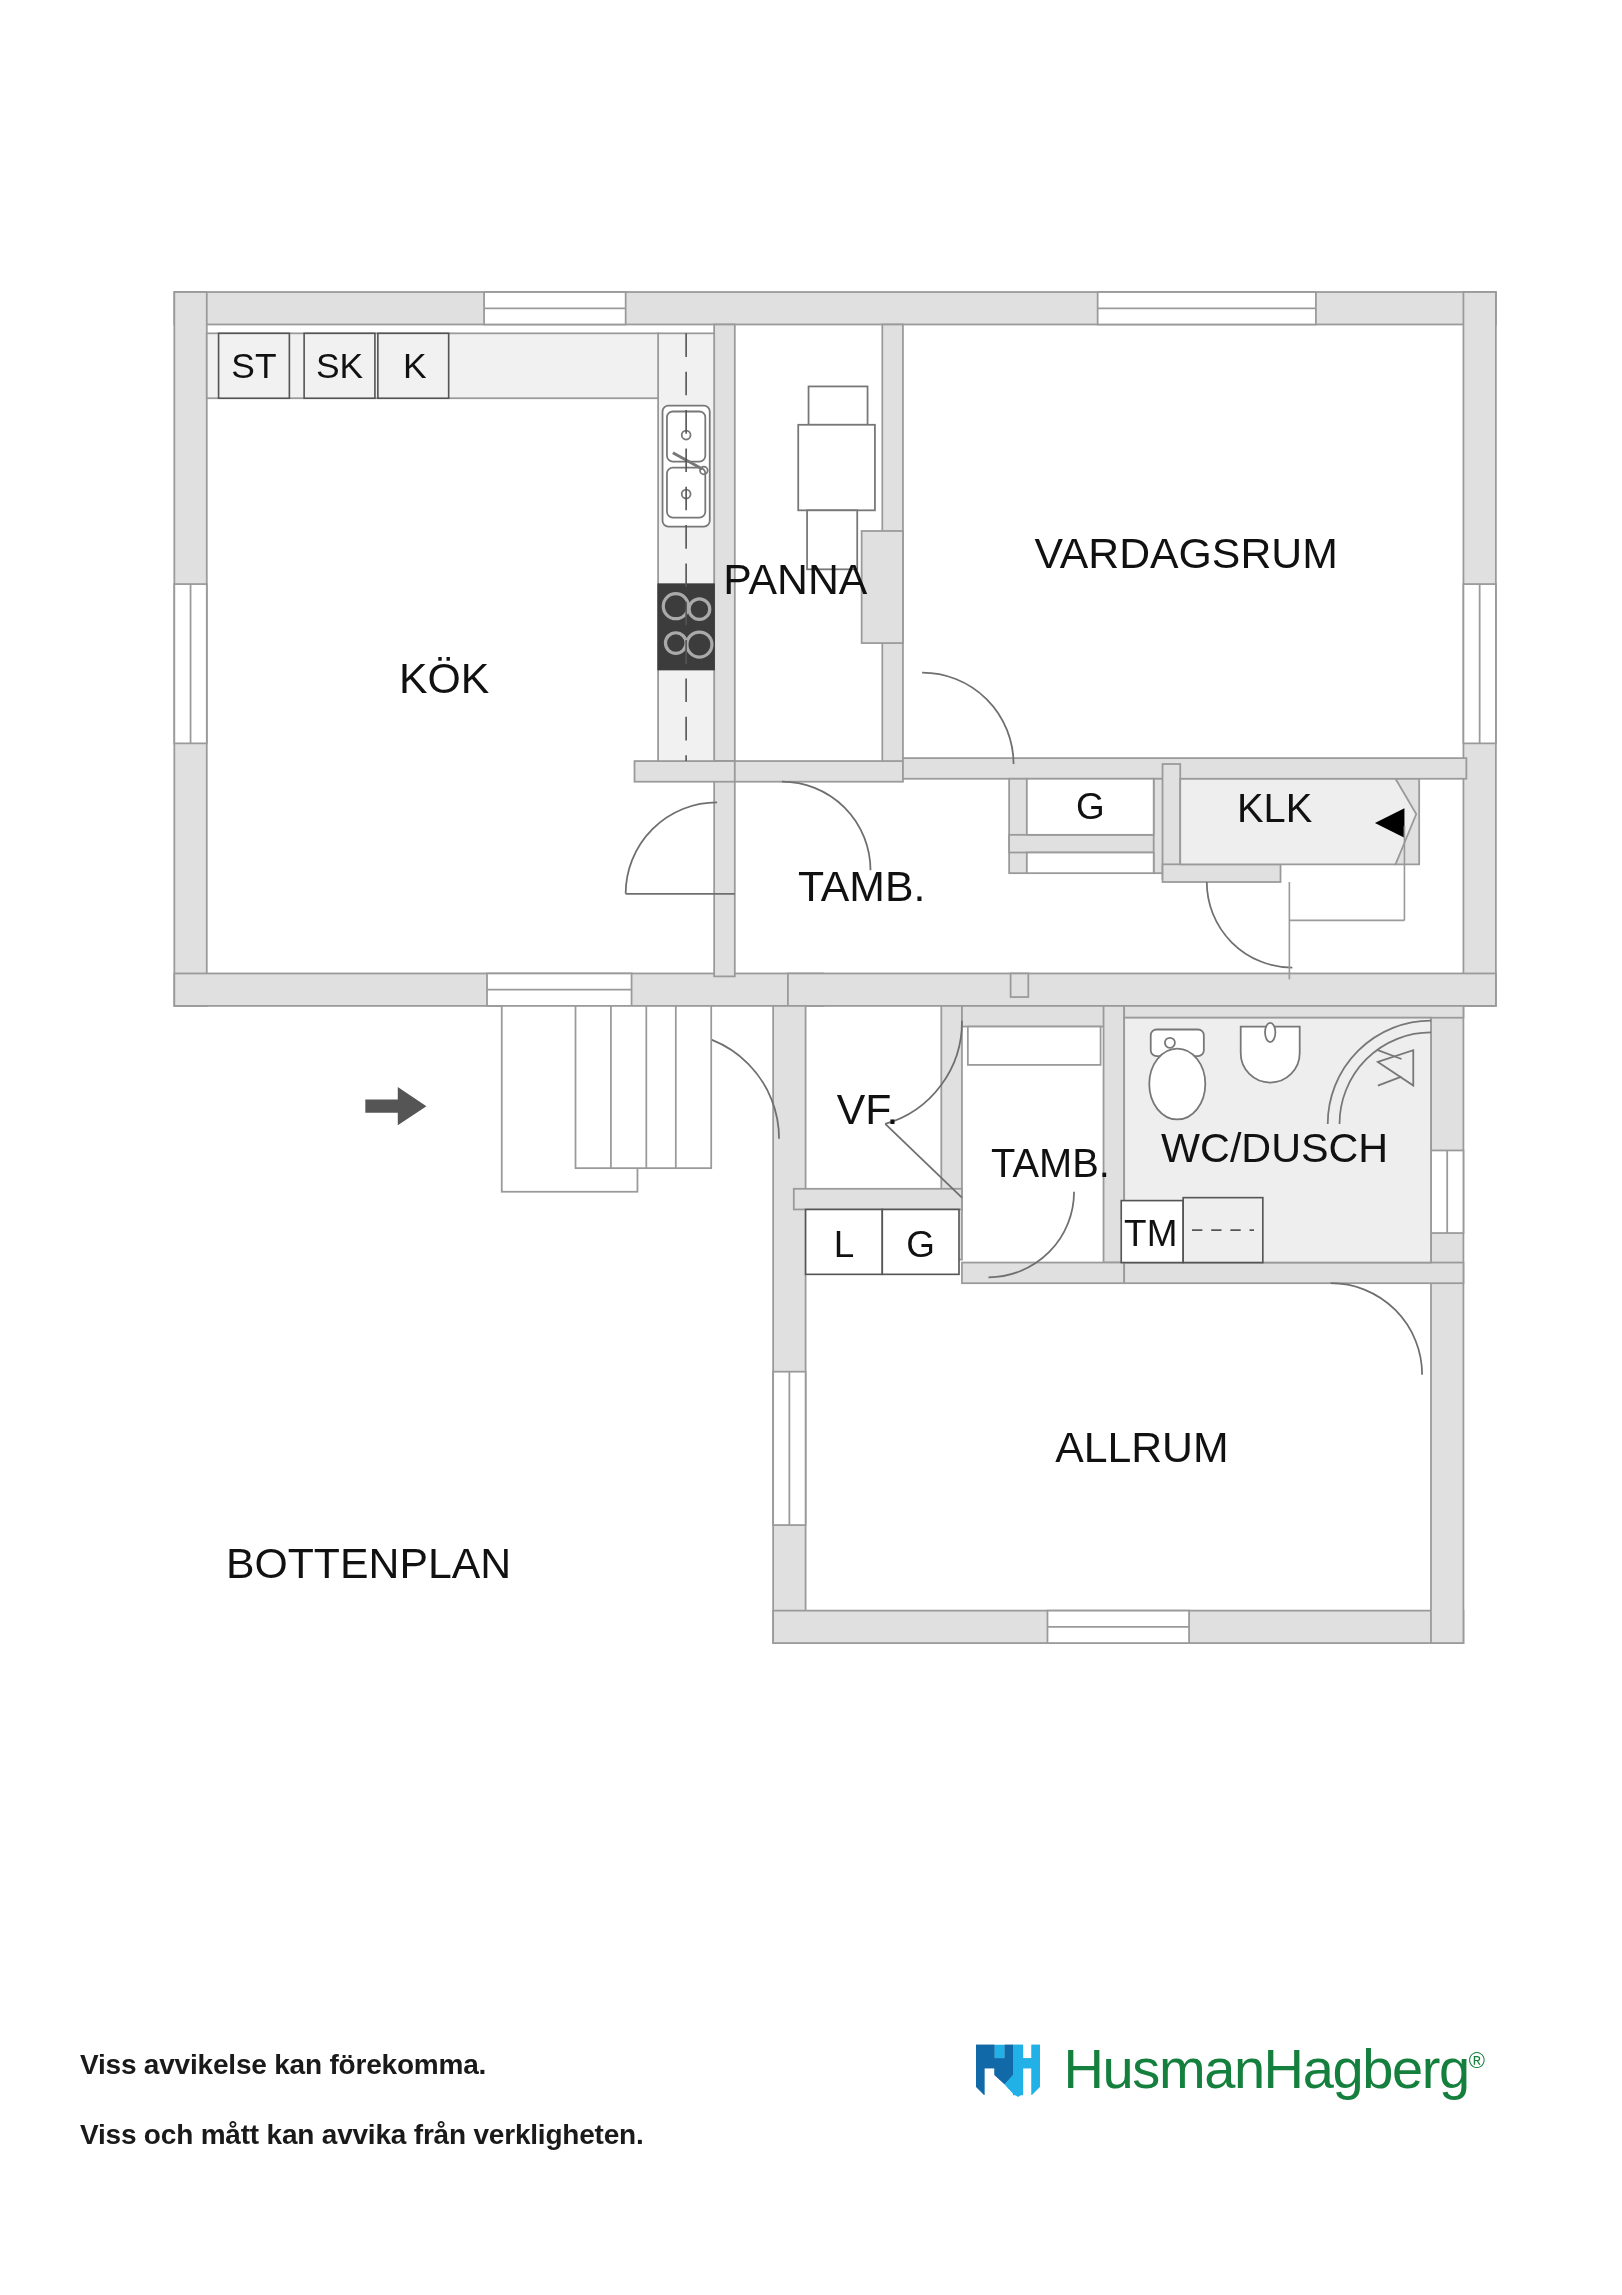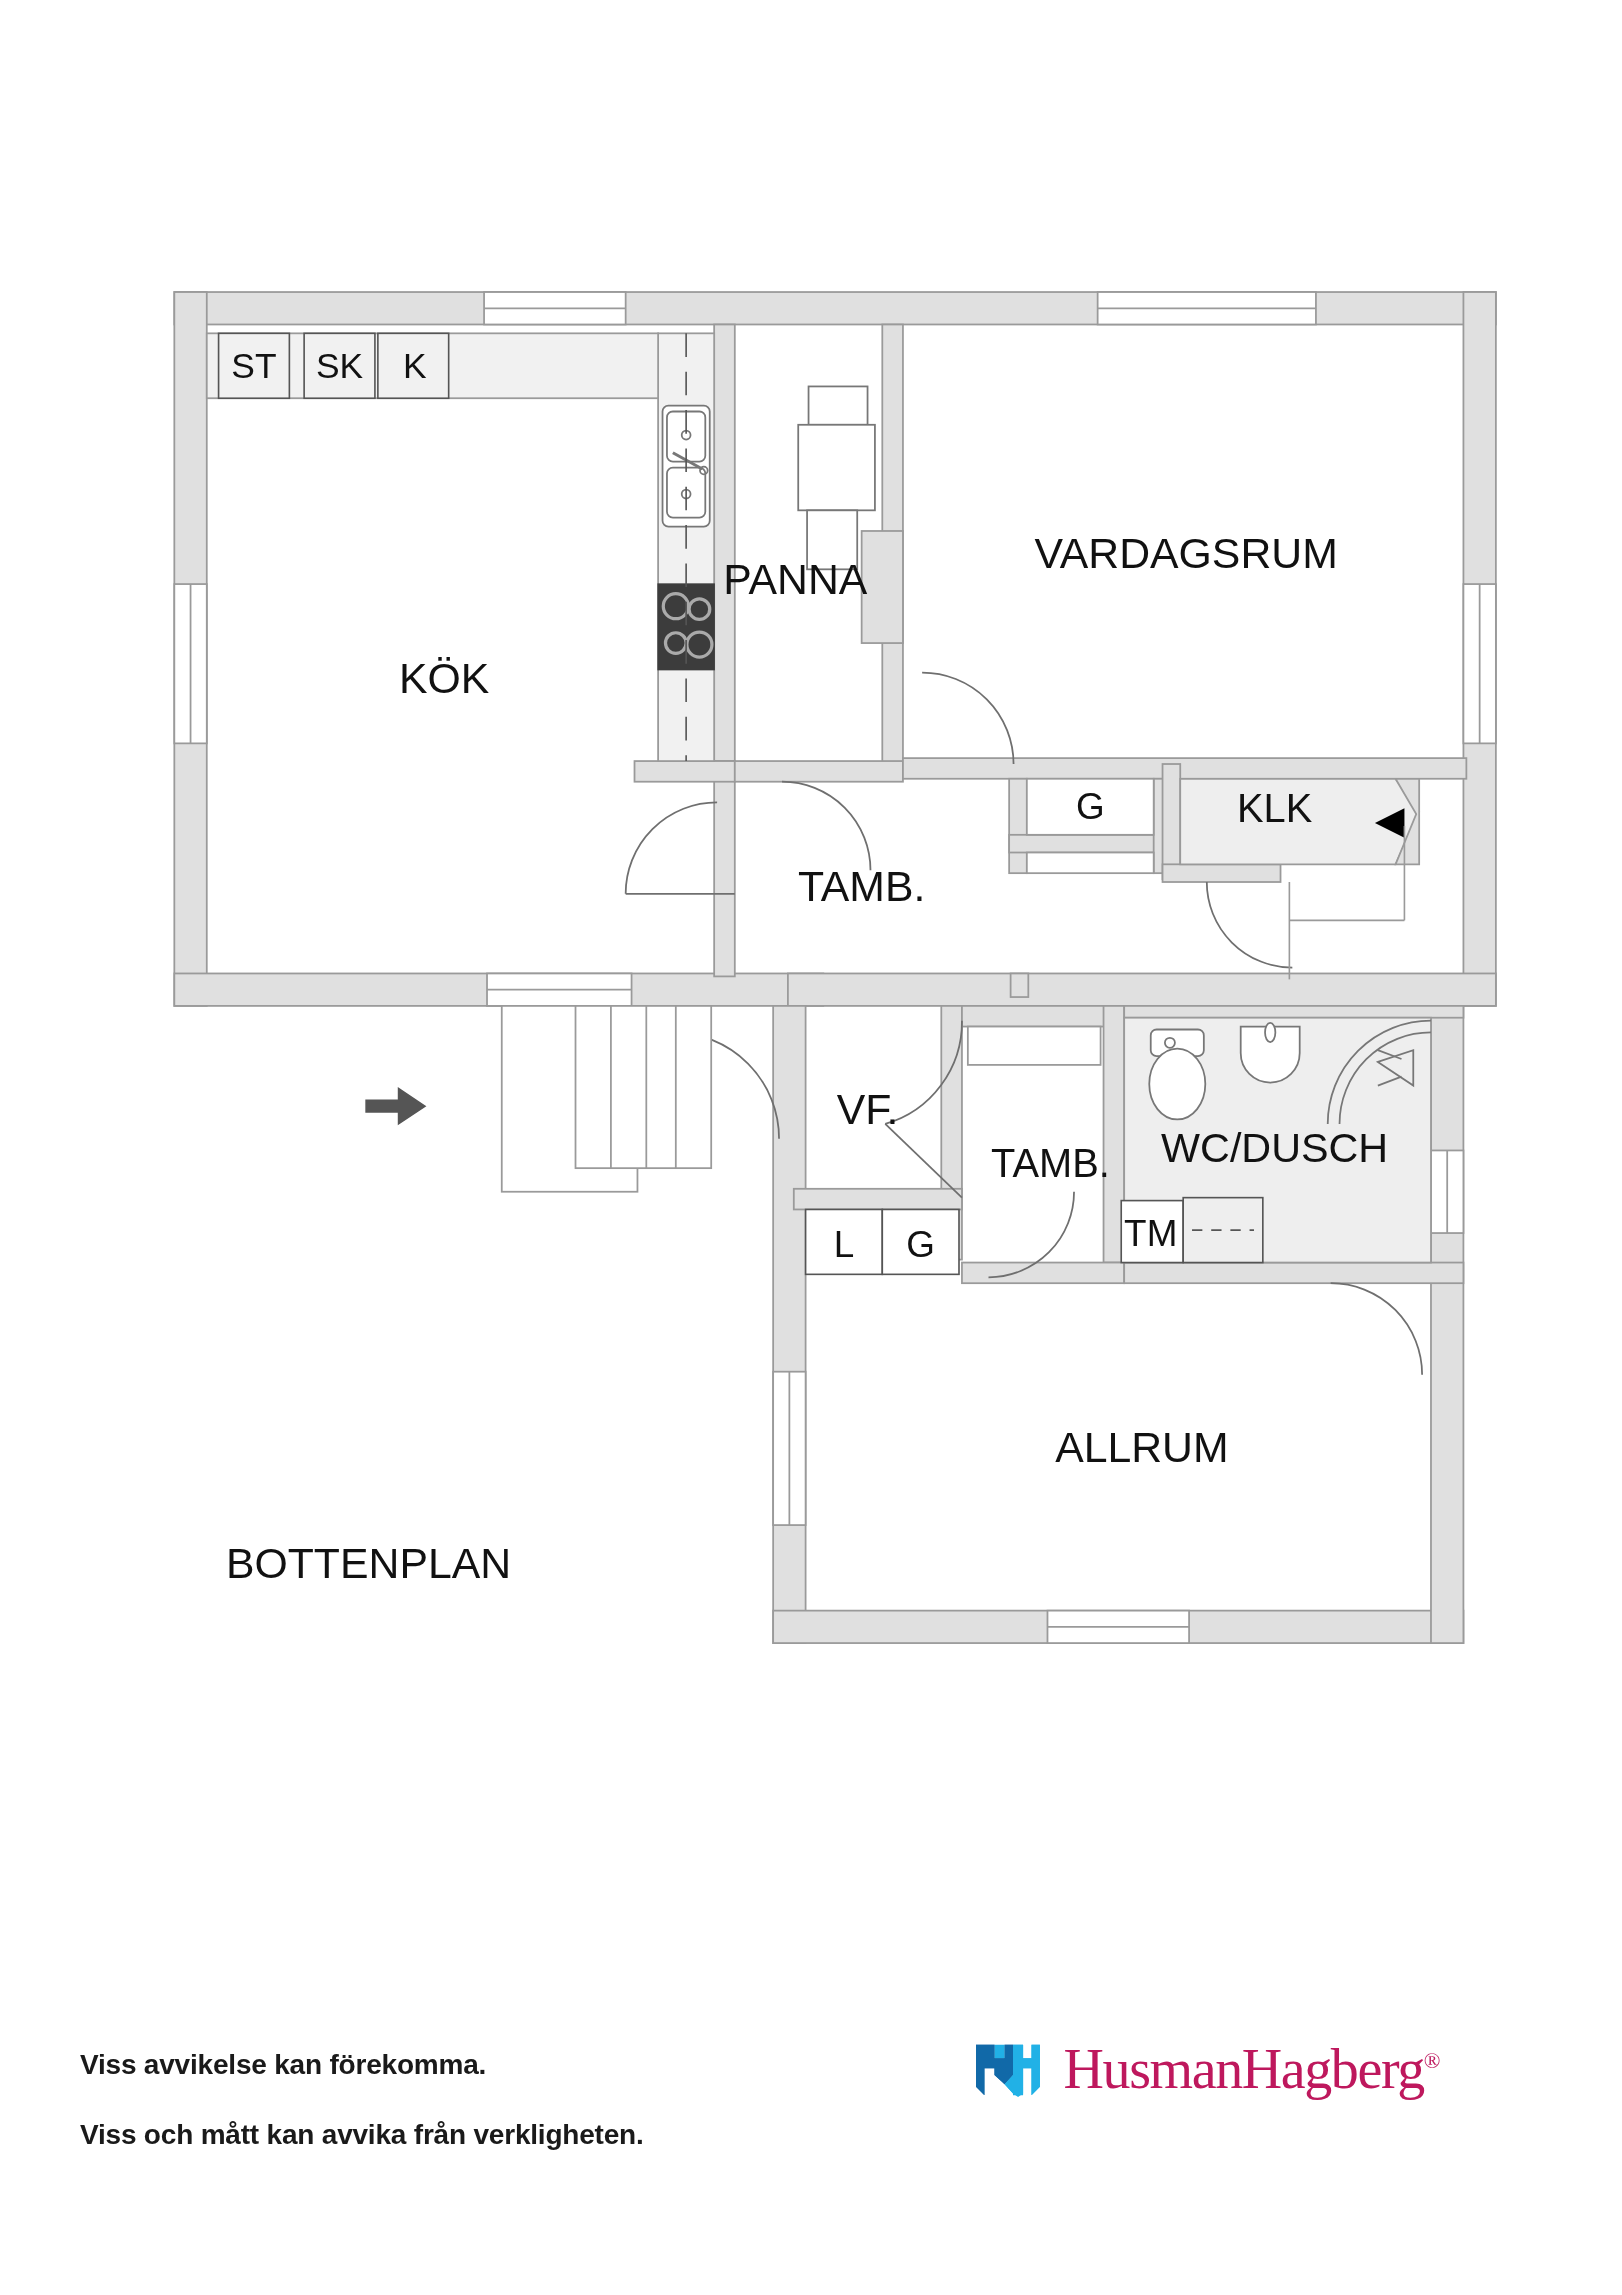--- a/index.html
+++ b/index.html
@@ -43,24 +43,24 @@
     display: flex;
     align-items: flex-start;
   }
   .logo-mark {
     width: 74px;
     height: 59px;
     margin-top: 10px;
     margin-right: 13.5px;
   }
   .logo-text {
-    font-family: Liberation Serif, serif;
+    font-family: Liberation Sans, sans-serif;
     font-size: 56px;
     font-weight: 400;
-    color: #be185d;
+    color: #15803d;
     letter-spacing: -1.4px;
     line-height: 66px;
     white-space: nowrap;
   }
   .logo-text .reg {
     font-size: 22px;
     vertical-align: super;
     letter-spacing: 0;
   }
 </style>

